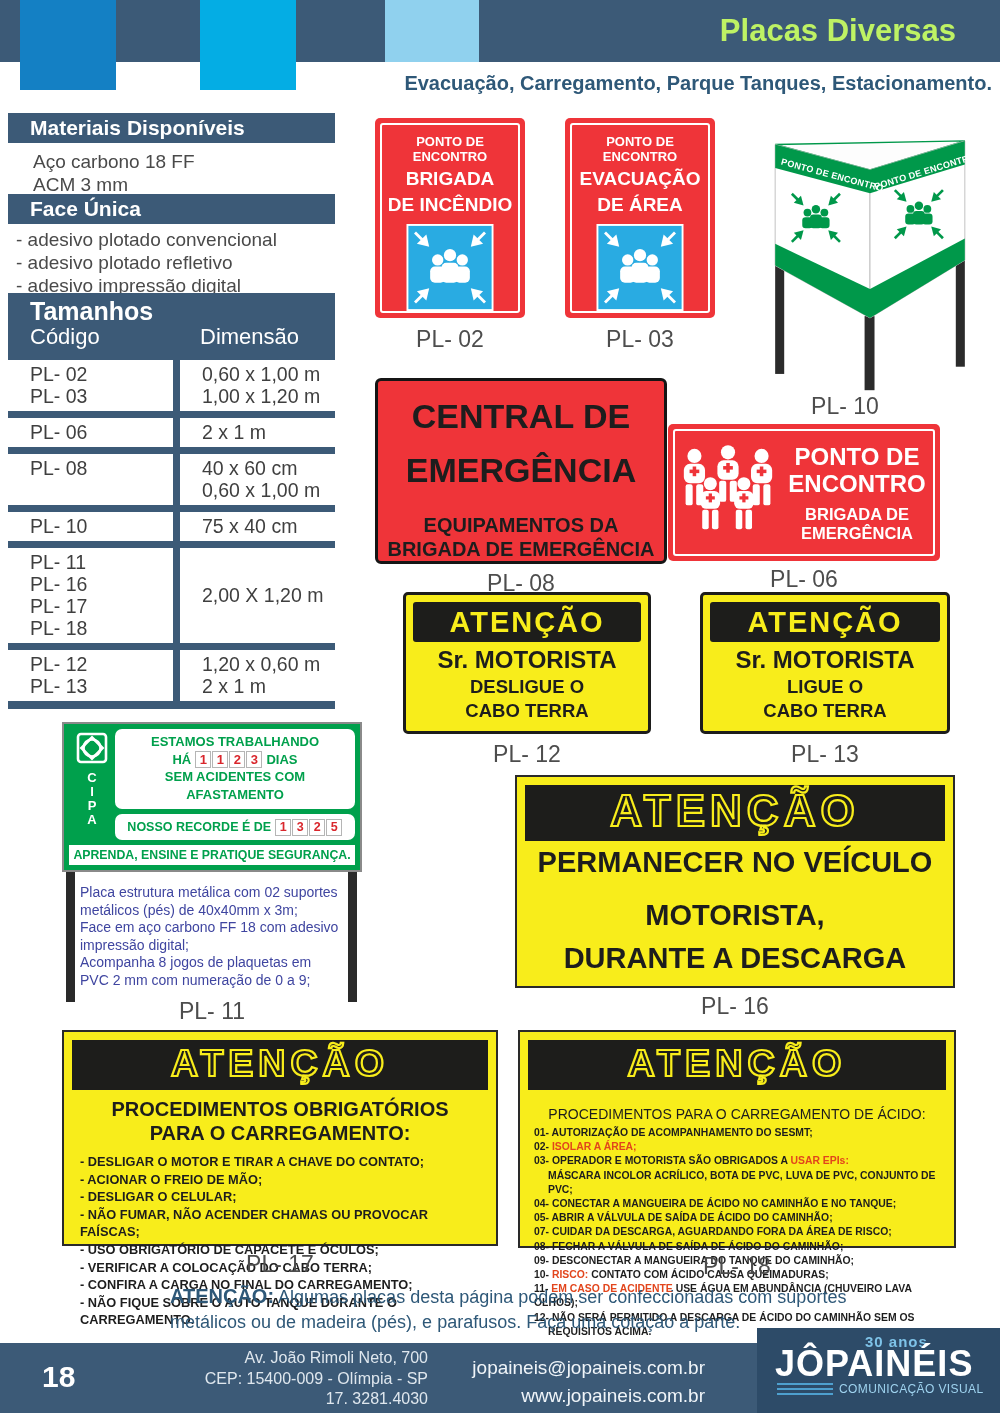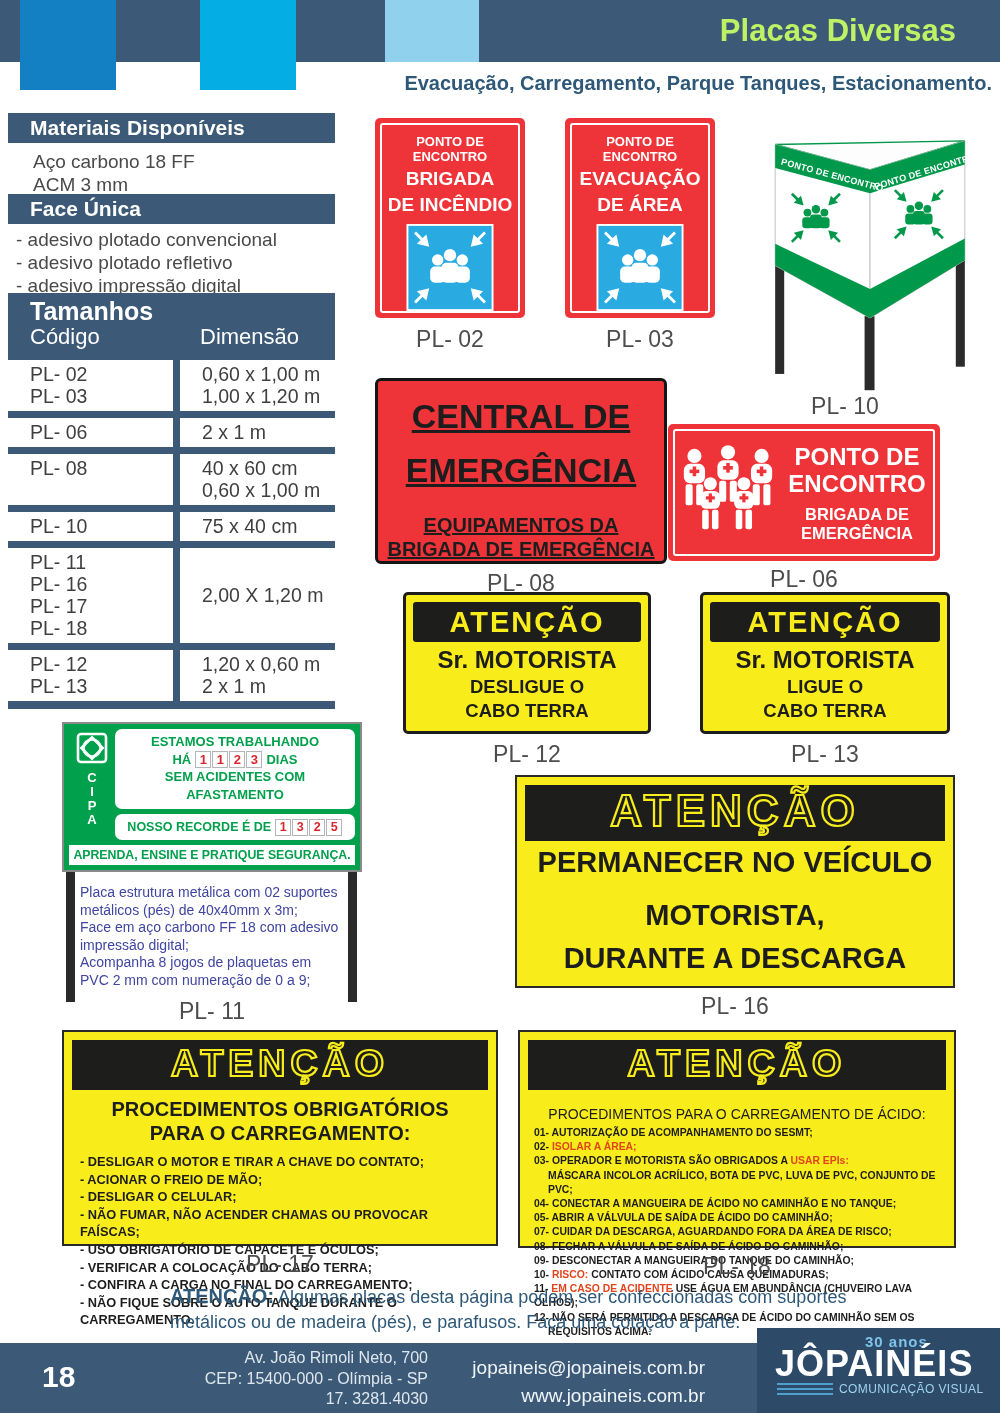--- a/index.html
+++ b/index.html
@@ -46,21 +46,21 @@
   .ps .big {font-size:19px; font-weight:bold; line-height:22px; margin-top:4px;}
   .ps svg {margin-top:8px;}
   #pl02 {left:375px; top:118px;}
   #pl03 {left:565px; top:118px;}
 
   
   #pl10 {position:absolute; left:745px; top:112px;}
 
   
   #pl08 {position:absolute; left:375px; top:378px; width:292px; height:186px; background:#ef3439;
-         border:3px solid #151515; border-radius:6px; box-sizing:border-box; text-align:center; color:#1d1d1d;text-decoration:underline;}
+         border:3px solid #151515; border-radius:6px; box-sizing:border-box; text-align:center; color:#1d1d1d;}
   .pl08-big {font-size:34px; font-weight:bold; line-height:38px; margin-top:16px;}
   .pl08-small {font-size:20px; font-weight:bold; line-height:24px; margin-top:24px;}
 
   
   #pl06 {position:absolute; left:668px; top:424px; width:272px; height:137px; background:#ef3439;
          border-radius:5px; padding:5px; box-sizing:border-box;}
   #pl06 .inner {border:2px solid #fff; border-radius:3px; height:100%; box-sizing:border-box;
                 display:flex; align-items:center;}
   .pl06-txt {flex:1; text-align:center; color:#fff;}
   .pl06-big {font-size:24px; font-weight:bold; line-height:27px;}
@@ -530,21 +530,21 @@
 
   <div id="note">
     <b>ATENÇÃO:</b><span> Algumas placas desta página podem ser confeccionadas com suportes</span><br>
     <span>metálicos ou de madeira (pés), e parafusos. Faça uma cotação a parte.</span>
   </div>
 
   <div id="footer"></div>
   <div id="page-num">18</div>
   <div id="addr">
     <div>Av. João Rimoli Neto, 700</div>
-    <div>CEP: 15400-000 - Olímpia - SP</div>
+    <div>CEP: 15400-009 - Olímpia - SP</div>
     <div>17. 3281.4030</div>
   </div>
   <div id="contact">
     <div>jopaineis@jopaineis.com.br</div>
     <div>www.jopaineis.com.br</div>
   </div>
   <div id="logo">
     <div class="logo-top">30 anos</div>
     <div class="logo-name">JÔPAINÉIS</div>
     <div class="logo-bottom">

